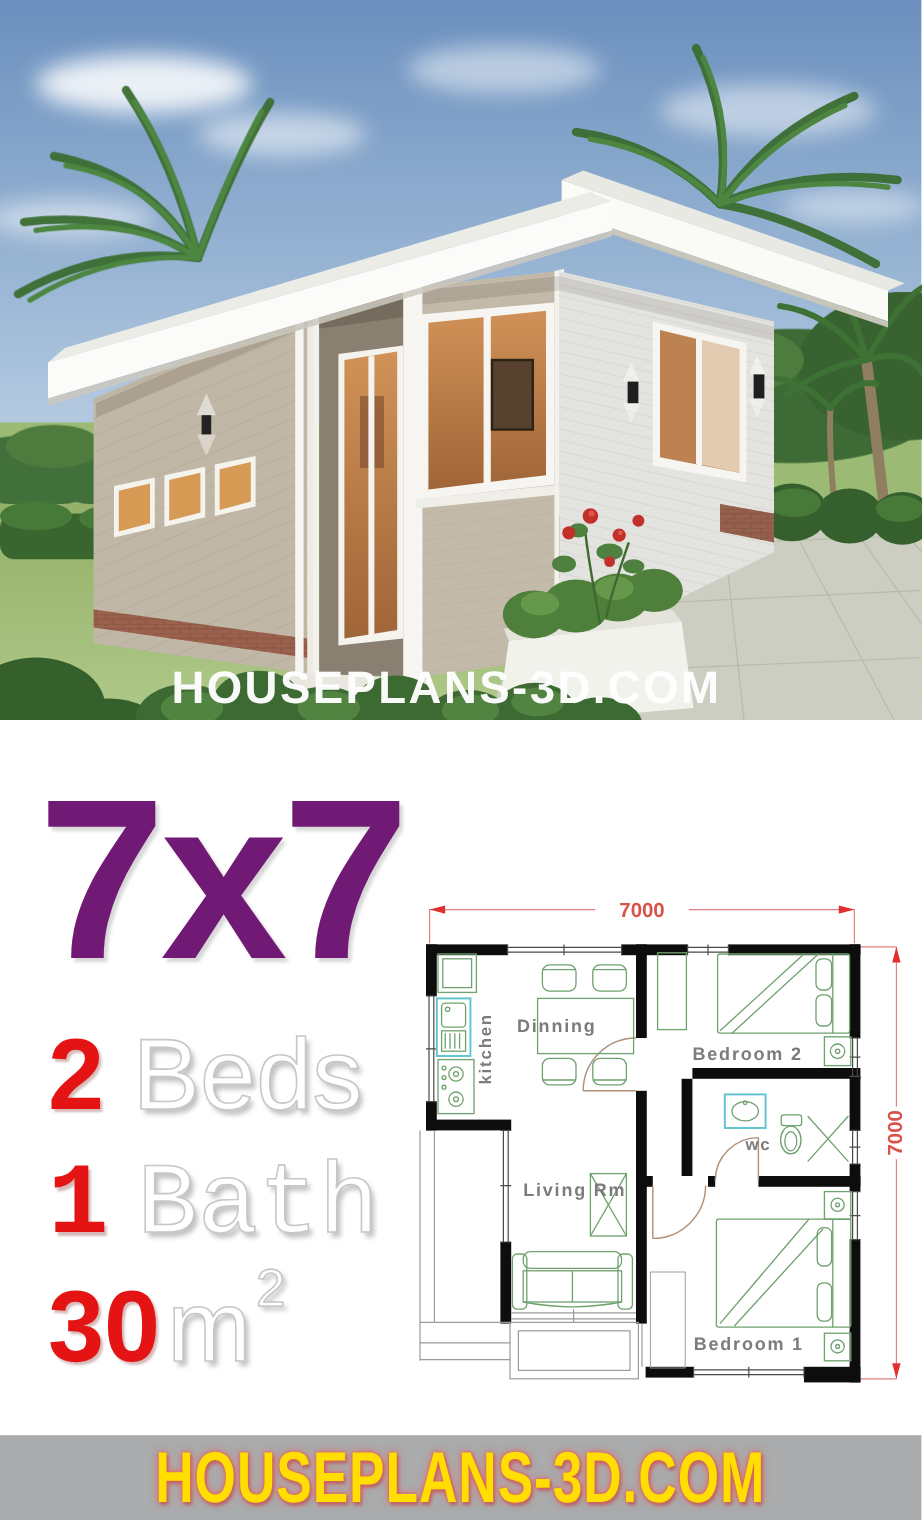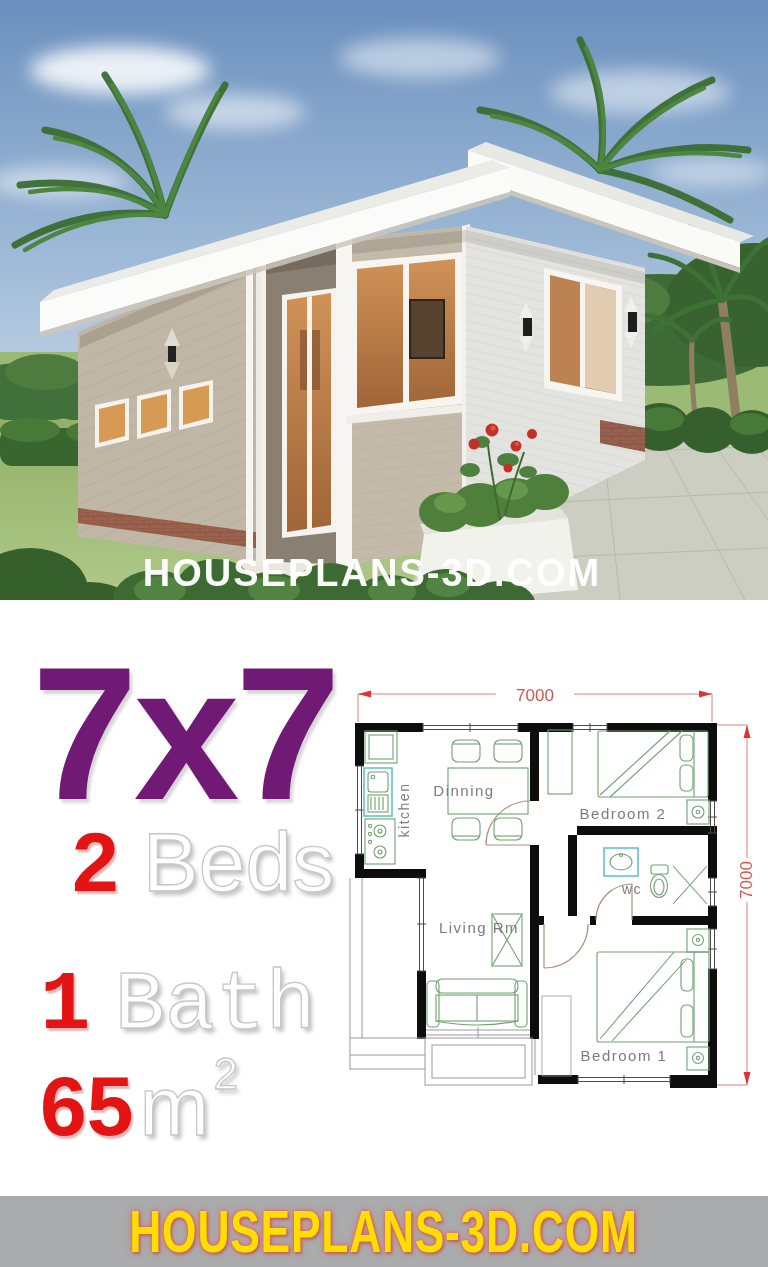--- a/index.html
+++ b/index.html
@@ -23,25 +23,25 @@
     font-size:84px;font-weight:bold;color:#E41414;
     text-shadow:2px 3px 2px rgba(110,0,0,.28);
   }
   .stat-row .word{
     font-size:84px;color:#ffffff;margin-left:24px;
     -webkit-text-stroke:1.3px #c7c7c7;
     text-shadow:3px 4px 4px rgba(0,0,0,.25);
   }
   .stat-row .unit{margin-left:6px;}
   .stat-row .sup{font-size:44px;vertical-align:46px;margin-left:4px;}
-  .row-beds{top:820px;margin-left:32px;}
+  .row-beds{top:853px;}
   .row-bath{top:964px;font-family:Liberation Mono, monospace;}
   .row-area{top:1052px;}
   
-  .floorplan{position:absolute;left:340px;top:668px;}
+  .floorplan{position:absolute;left:340px;top:732px;font-weight:bold;}
   .floorplan text{font-family:"Liberation Sans", sans-serif;}
   
   .footer{
     position:absolute;left:0;top:1196px;width:768px;height:71px;
     background:#A9ABAC;text-align:center;line-height:71px;
   }
   .footer .site{
     display:inline-block;transform:scaleX(.74);transform-origin:center;
     font-size:60px;font-weight:bold;color:#FFDE00;letter-spacing:1px;white-space:nowrap;
     text-shadow:0 0 3px #E25757, 0 0 8px rgba(240,100,100,.9), 2px 2px 3px rgba(150,30,30,.45);
@@ -316,21 +316,21 @@
 
 <div class="size-headline">7x7</div>
 
 <div class="stat-row row-beds">
   <span class="num">2</span><span class="word">Beds</span>
 </div>
 <div class="stat-row row-bath">
   <span class="num">1</span><span class="word">Bath</span>
 </div>
 <div class="stat-row row-area">
-  <span class="num">65</span><span class="word unit">m</span><span class="word sup">2</span>
+  <span class="num">30</span><span class="word unit">m</span><span class="word sup">2</span>
 </div>
 
 <div class="floorplan">
 <svg width="428" height="436" viewBox="-8 0 428 436">
 
   <g stroke="#E08080" stroke-width="1" fill="none">
     <path d="M10,26H148 M226,26H364 M10,26V54 M364,26V54"></path>
     <polygon points="10,26 23,22.5 23,29.5" fill="#E03030" stroke="none"></polygon>
     <polygon points="364,26 351,22.5 351,29.5" fill="#E03030" stroke="none"></polygon>
   </g>

